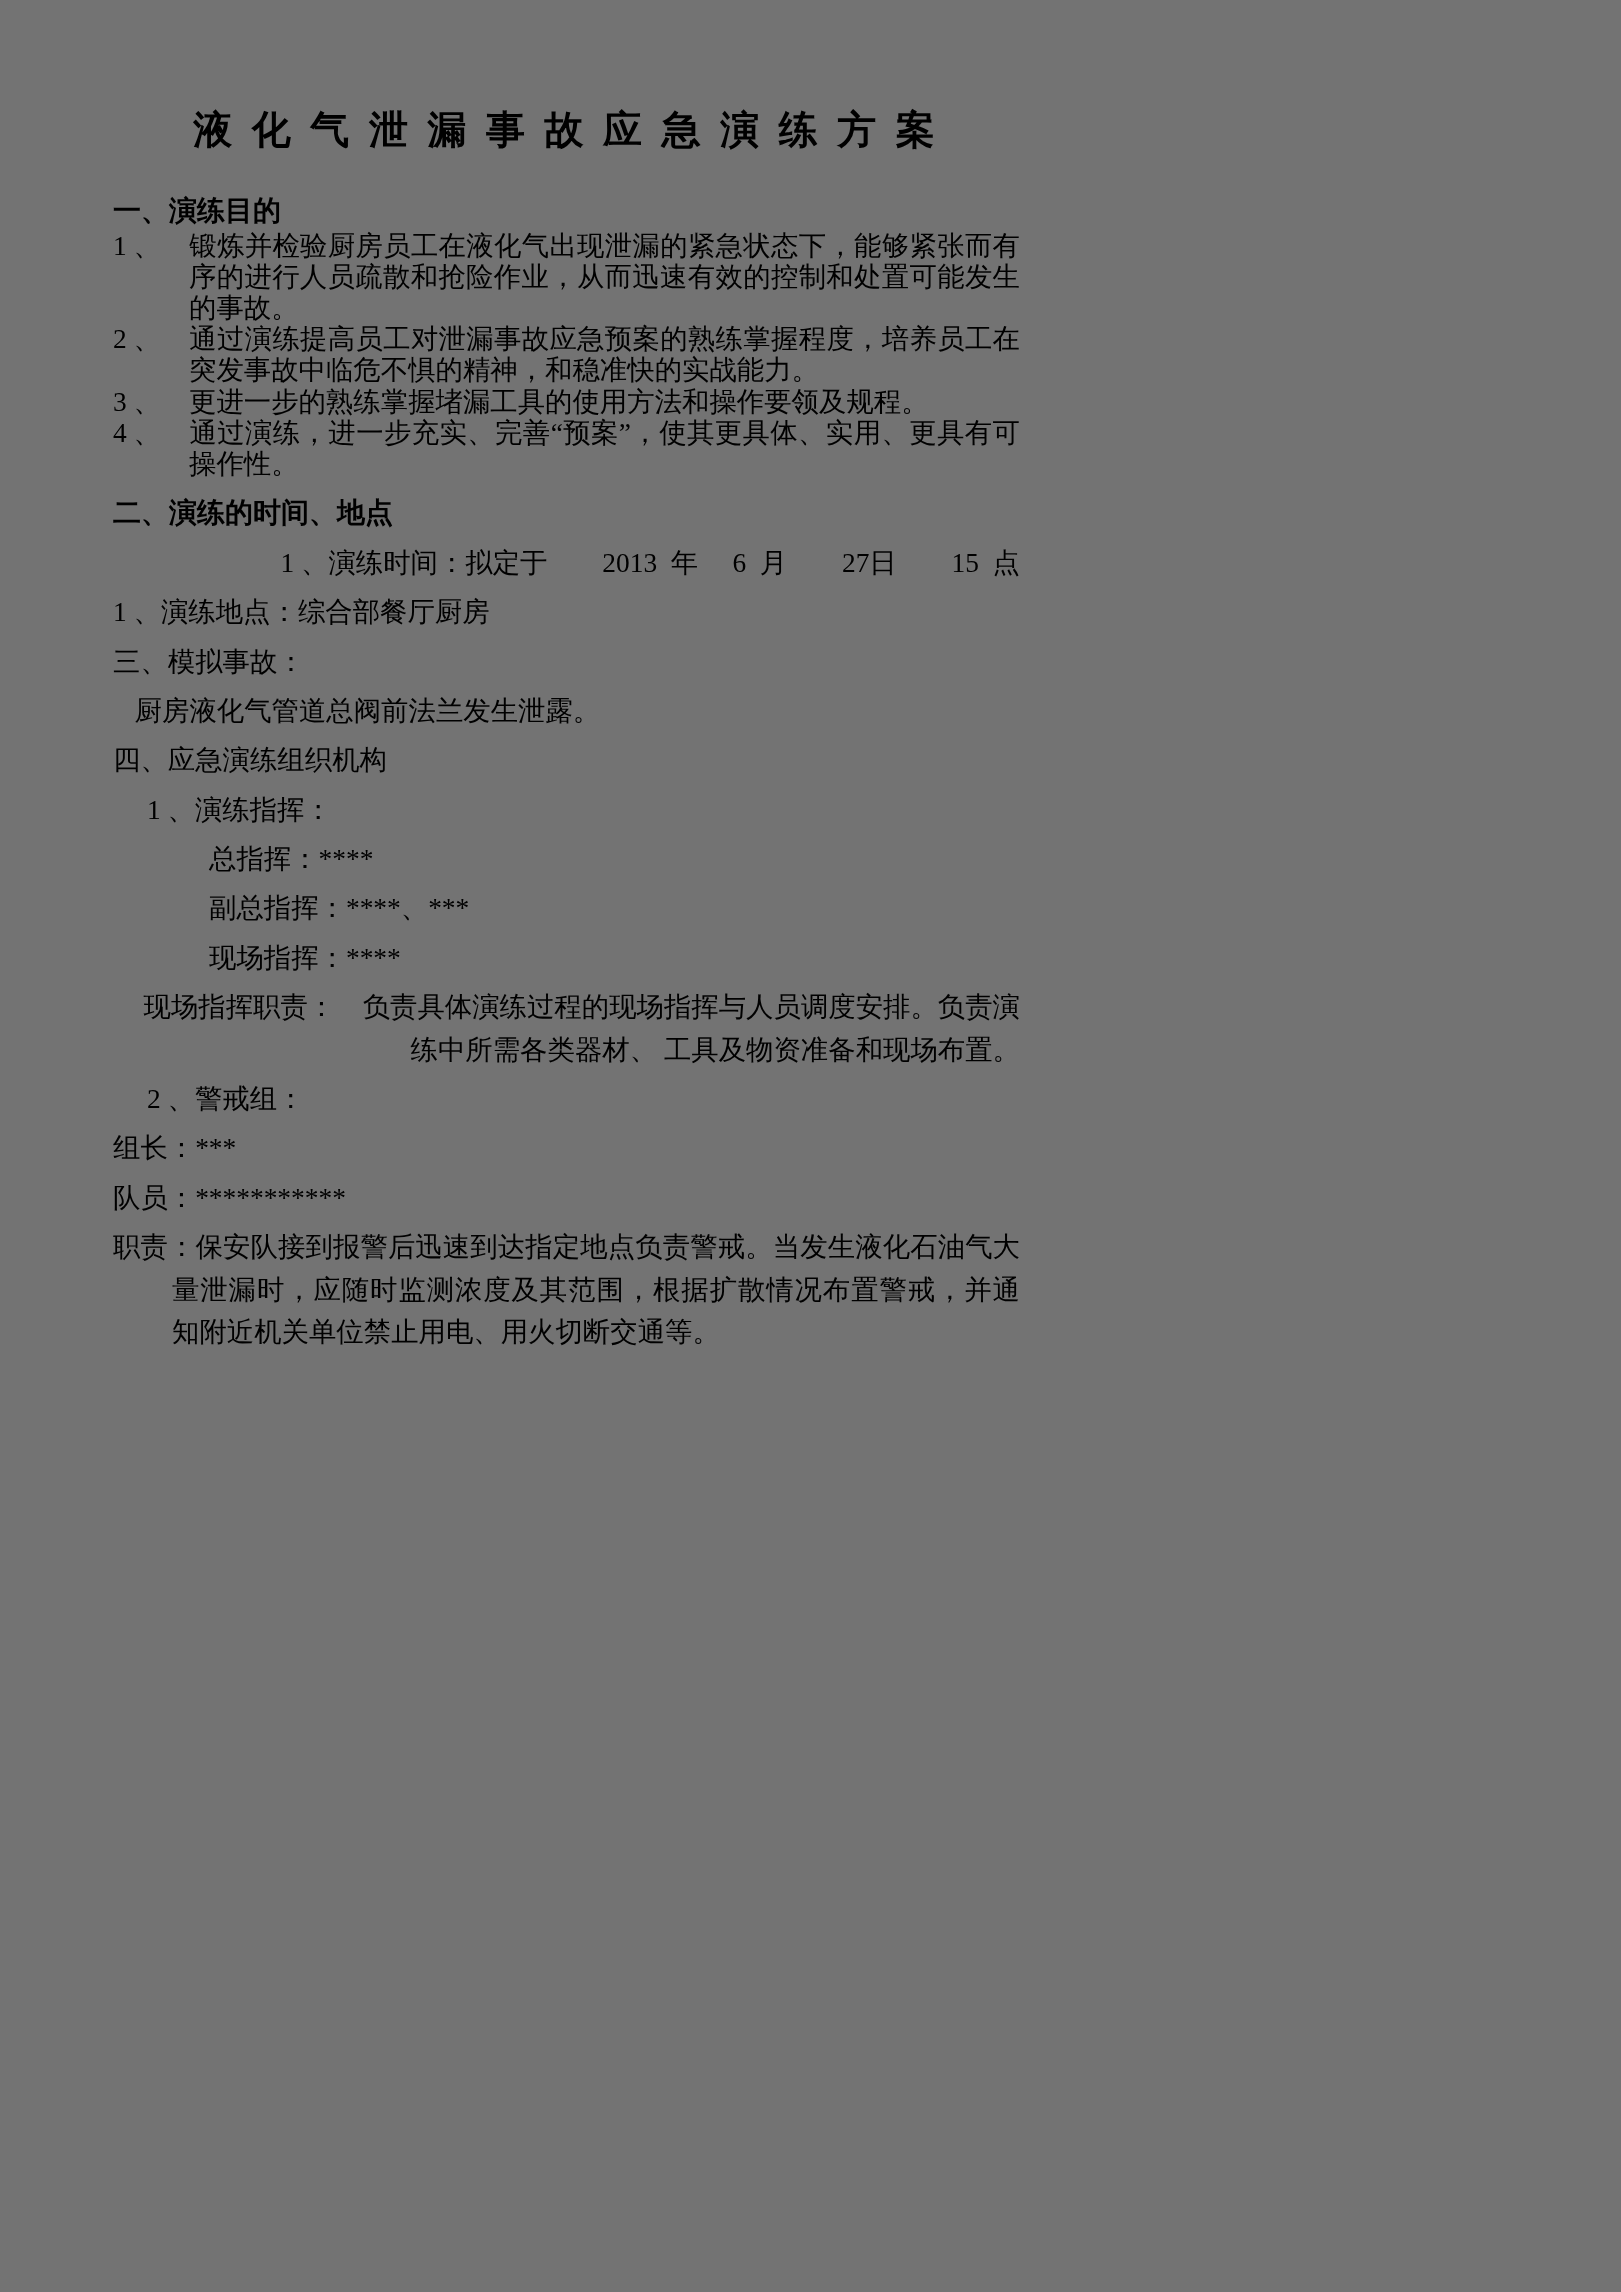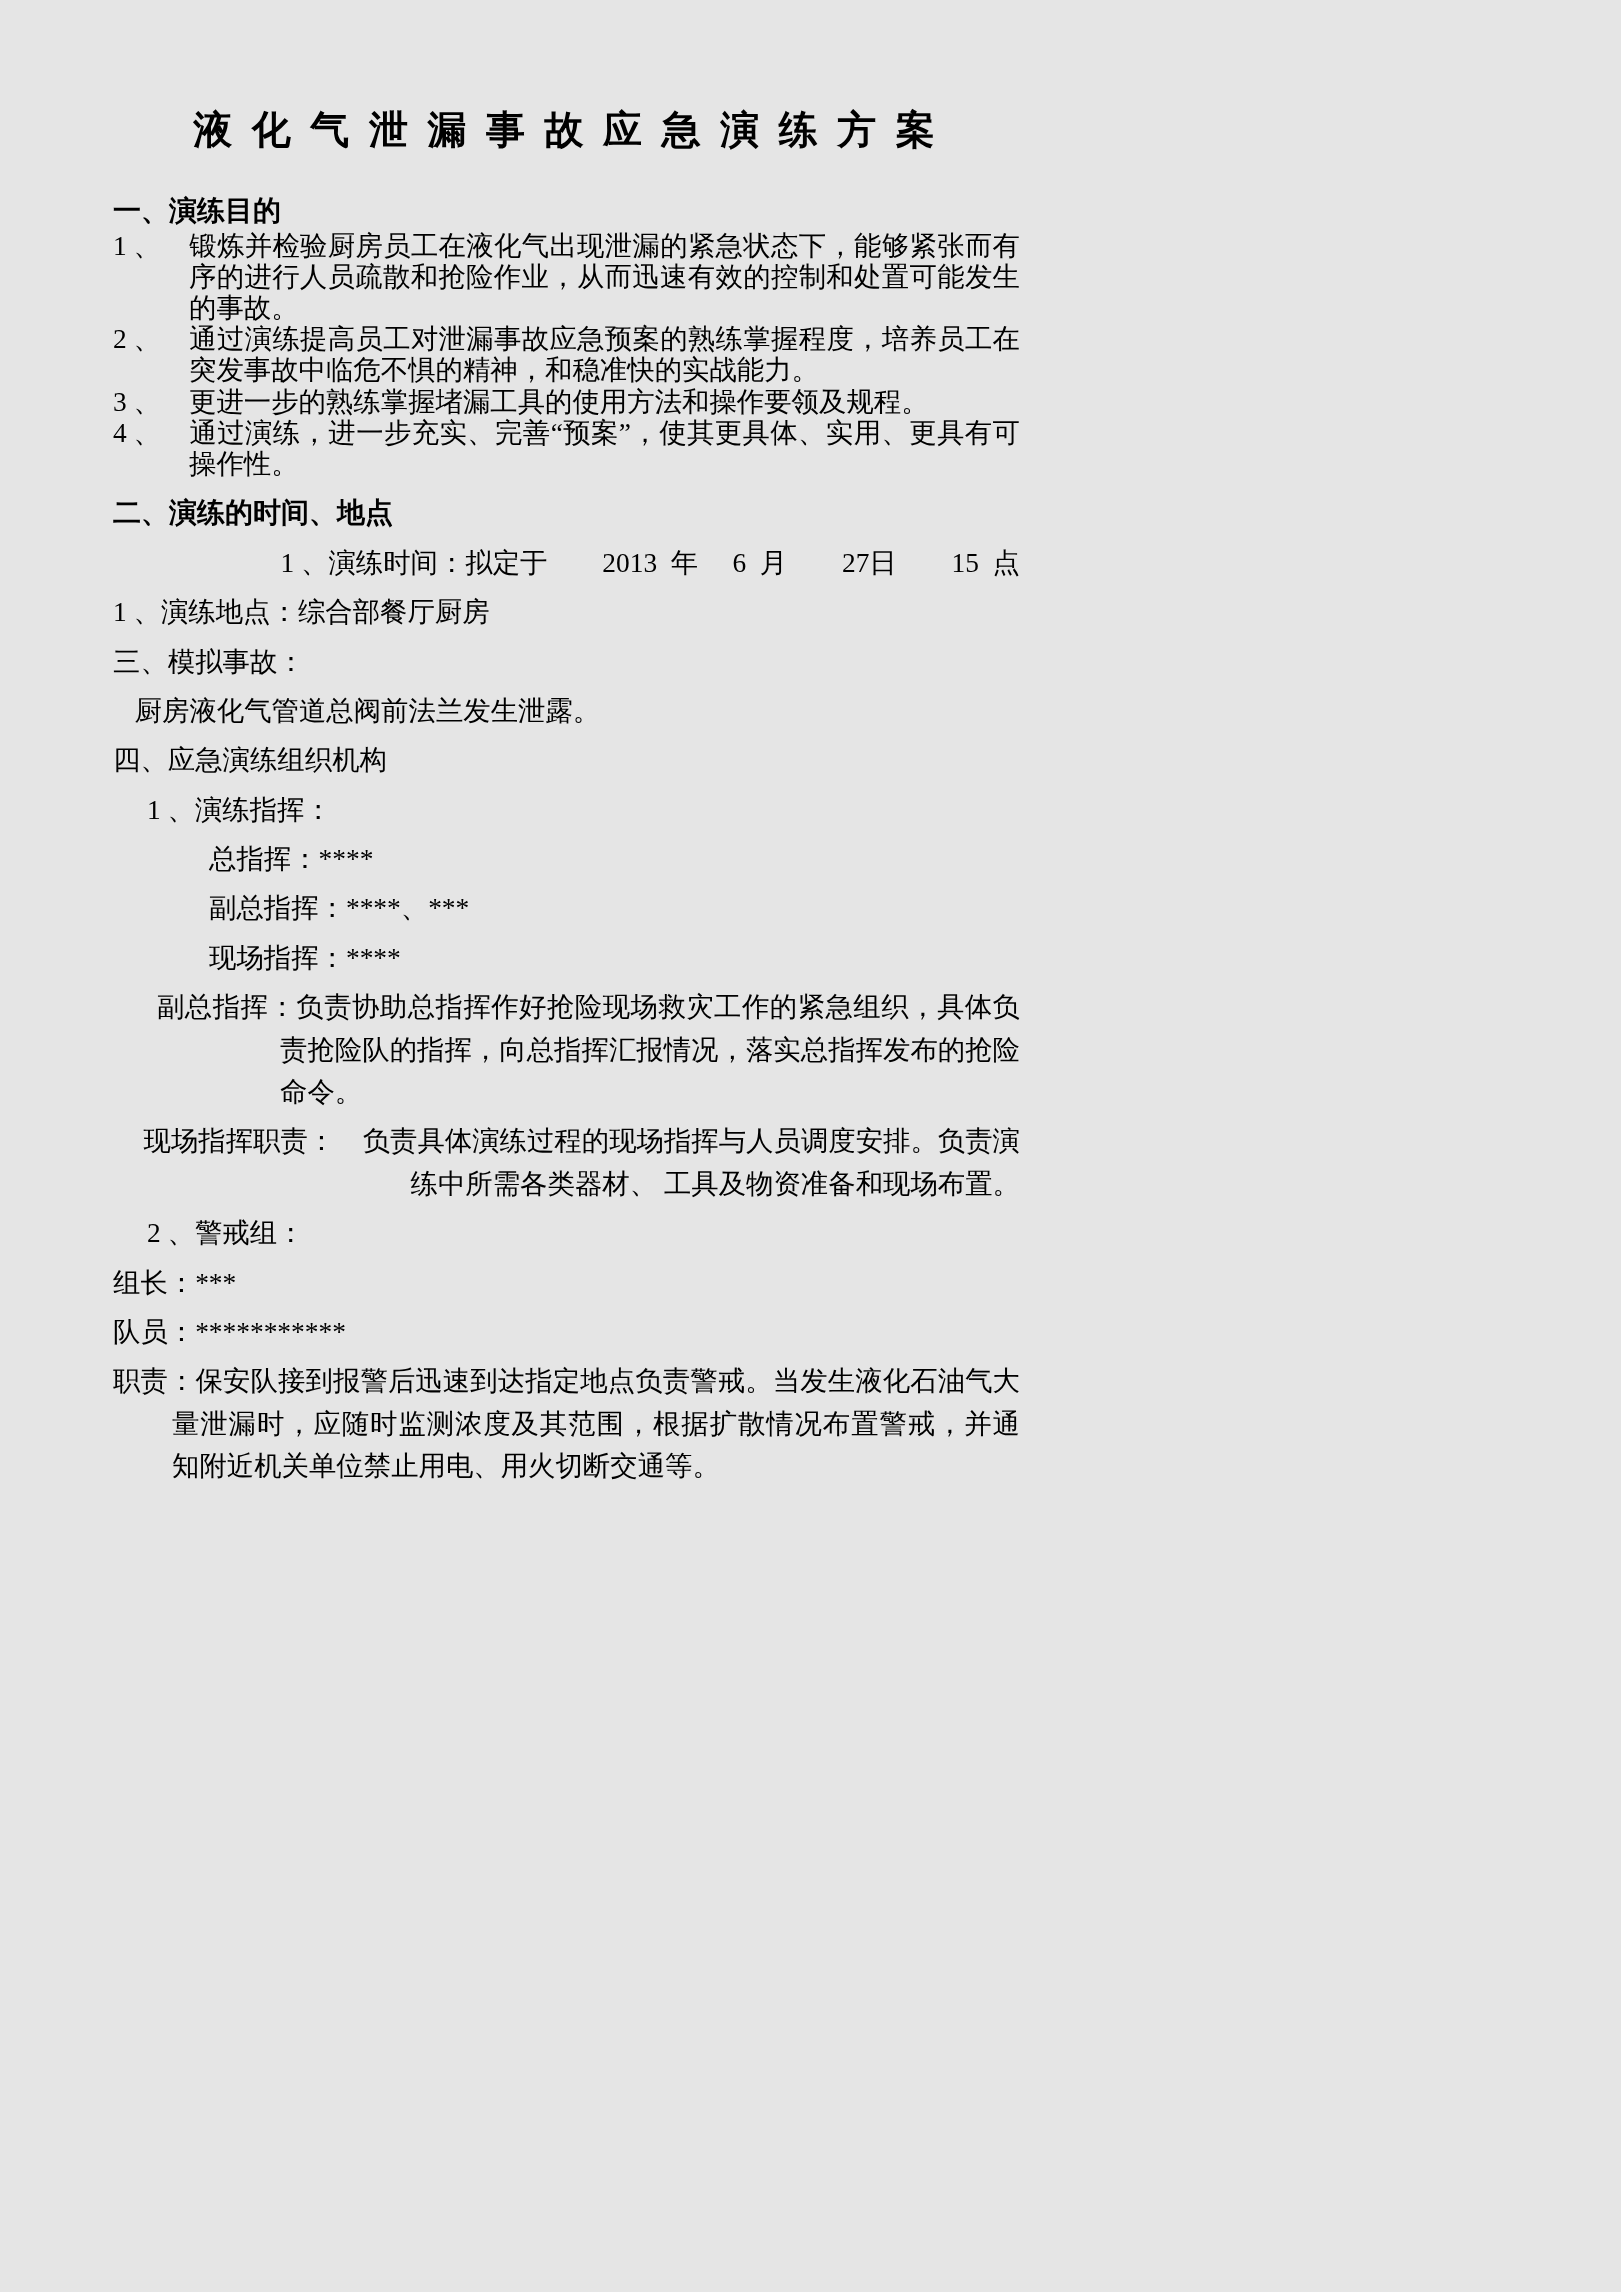--- a/index.html
+++ b/index.html
@@ -8,21 +8,21 @@
     width: 1621px;
     height: 2293px;
     font-family: "Liberation Serif", "DejaVu Serif", serif;
     color: #000000;
     overflow: hidden;
   }
   .page {
     width: 1621px;
     height: 2293px;
     padding: 106px 0 0 113px;
-    background: #e5e5e5;
+    background: #737373;
   }
   .content { width: 907px; }
 
   .doc-title {
     font-size: 39px;
     font-weight: bold;
     text-align: center;
     letter-spacing: 4.9px;
     line-height: 1.25;
     margin-bottom: 33px;
@@ -91,21 +91,20 @@
 
     <p class="loose ind2">1 、演练指挥：</p>
 
     <p class="loose ind3">总指挥：****</p>
 
     <p class="loose ind3">副总指挥：****、***</p>
 
     <p class="loose ind3">现场指挥：****</p>
 
 
-    <p class="loose hang-deputy just"><span>副总指挥：</span><span>负责协助总指挥作好抢险现场救灾工作的紧急组织，具体负责抢险队的指挥，向总指挥汇报情况，落实总指挥发布的抢险命令。</span></p>
 
     <p class="loose ind1 just pre">现场指挥职责：    负责具体演练过程的现场指挥与人员调度安排。负责演练中所需各类器材、 工具及物资准备和现场布置。</p>
 
     <p class="loose ind2">2 、警戒组：</p>
 
     <p class="loose">组长：***</p>
 
     <p class="loose">队员：***********</p>
 
     <p class="loose hang-guard just"><span>职责：</span><span>保安队接到报警后迅速到达指定地点负责警戒。当发生液化石油气大量泄漏时，应随时监测浓度及其范围，根据扩散情况布置警戒，并通知附近机关单位禁止用电、用火切断交通等。</span></p>

